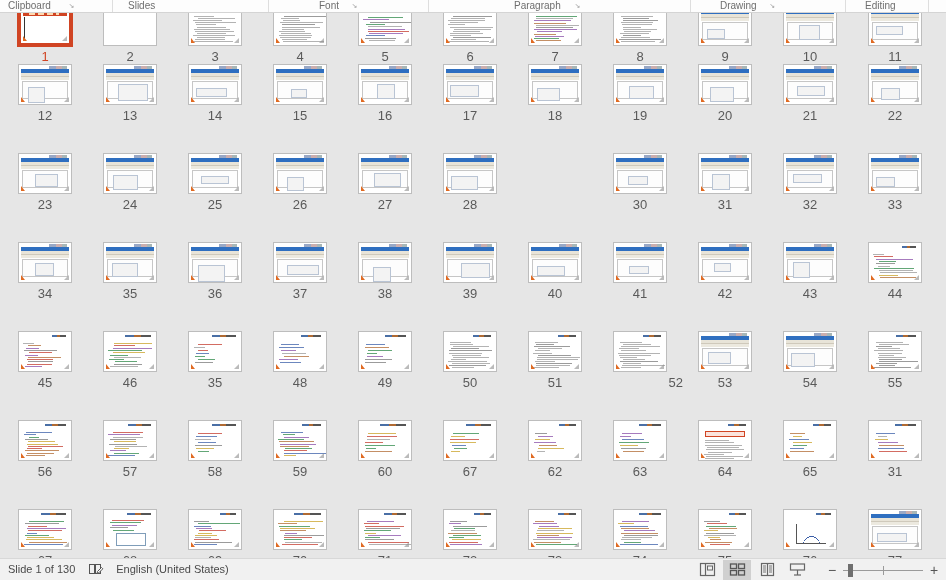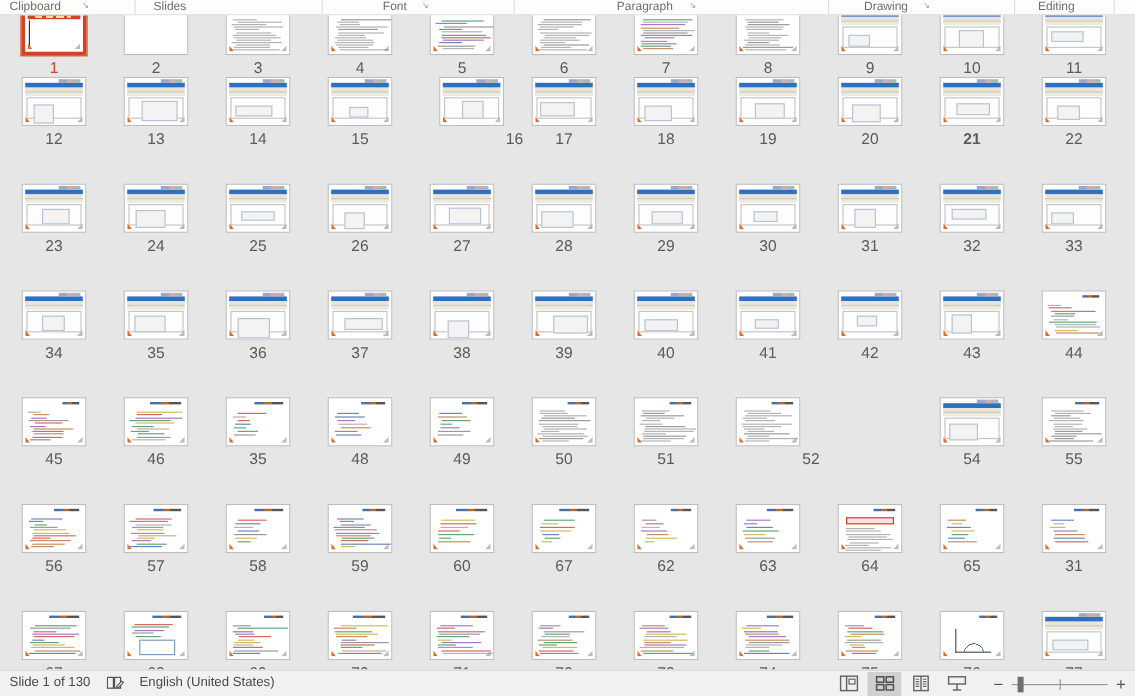--- a/index.html
+++ b/index.html
@@ -505,21 +505,21 @@
                   <div class="m-body"></div>
                   <div class="m-panel" style="left: 16.5408px; top: 23.8342px; width: 16.4013px; height: 9.14779px;"></div>
                   <div class="m-hdrtext"></div>
                   <div class="m-corner"></div>
                   <div class="m-corner2"></div>
                 </div>
               </div>
             </div>
             <div class="slide-num">15</div>
           </div>
-          <div class="cell" style="left: 350px; text-align: right;">
+          <div class="cell" style="left: 342px;">
             <div class="thumb-wrap">
               <div class="thumb">
                 <div class="mini">
                   <div class="m-titlebar"></div>
                   <div class="m-menubar"></div>
                   <div class="m-toolbar"></div>
                   <div class="m-body"></div>
                   <div class="m-panel" style="left: 17.602px; top: 19.1254px; width: 18.0405px; height: 14.9489px;"></div>
                   <div class="m-hdrtext"></div>
                   <div class="m-corner"></div>
@@ -590,21 +590,21 @@
                   <div class="m-body"></div>
                   <div class="m-panel" style="left: 11.4301px; top: 21.7819px; width: 23.7905px; height: 15.1636px;"></div>
                   <div class="m-hdrtext"></div>
                   <div class="m-corner"></div>
                   <div class="m-corner2"></div>
                 </div>
               </div>
             </div>
             <div class="slide-num">20</div>
           </div>
-          <div class="cell" style="left: 767px; font-weight: bold;">
+          <div class="cell" style="left: 767px;">
             <div class="thumb-wrap">
               <div class="thumb">
                 <div class="mini">
                   <div class="m-titlebar"></div>
                   <div class="m-menubar"></div>
                   <div class="m-toolbar"></div>
                   <div class="m-body"></div>
                   <div class="m-panel" style="left: 12.6766px; top: 21.4345px; width: 28.7353px; height: 9.94742px;"></div>
                   <div class="m-hdrtext"></div>
                   <div class="m-corner"></div>
@@ -727,37 +727,20 @@
                   <div class="m-toolbar"></div>
                   <div class="m-body"></div>
                   <div class="m-panel" style="left: 6.6946px; top: 22.3058px; width: 26.9401px; height: 13.6119px;"></div>
                   <div class="m-hdrtext"></div>
                   <div class="m-corner"></div>
                   <div class="m-corner2"></div>
                 </div>
               </div>
             </div>
             <div class="slide-num">28</div>
-          </div>
-          <div class="cell" style="left: 512px;">
-            <div class="thumb-wrap">
-              <div class="thumb">
-                <div class="mini">
-                  <div class="m-titlebar"></div>
-                  <div class="m-menubar"></div>
-                  <div class="m-toolbar"></div>
-                  <div class="m-body"></div>
-                  <div class="m-panel" style="left: 13.9339px; top: 22.4188px; width: 25.9767px; height: 10.4013px;"></div>
-                  <div class="m-hdrtext"></div>
-                  <div class="m-corner"></div>
-                  <div class="m-corner2"></div>
-                </div>
-              </div>
-            </div>
-            <div class="slide-num">29</div>
           </div>
           <div class="cell" style="left: 597px;">
             <div class="thumb-wrap">
               <div class="thumb">
                 <div class="mini">
                   <div class="m-titlebar"></div>
                   <div class="m-menubar"></div>
                   <div class="m-toolbar"></div>
                   <div class="m-body"></div>
                   <div class="m-panel" style="left: 14.2051px; top: 22.1177px; width: 20.269px; height: 9.06741px;"></div>
@@ -1205,20 +1188,37 @@
                     <div class="ln " style="left: 8.90467px; width: 18.5559px; top: 31px;"></div>
                     <div class="ln " style="left: 7.51666px; width: 43.9022px; top: 33.1px;"></div>
                     <div class="ln " style="left: 6.86986px; width: 20.5034px; top: 35.2px;"></div>
                   </div>
                   <div class="m-corner"></div>
                   <div class="m-corner2"></div>
                 </div>
               </div>
             </div>
             <div class="slide-num">52</div>
+          </div>
+          <div class="cell" style="left: 682px;">
+            <div class="thumb-wrap">
+              <div class="thumb">
+                <div class="mini">
+                  <div class="m-titlebar"></div>
+                  <div class="m-menubar"></div>
+                  <div class="m-toolbar"></div>
+                  <div class="m-body"></div>
+                  <div class="m-panel" style="left: 9.01802px; top: 19.5476px; width: 23.1723px; height: 12.4098px;"></div>
+                  <div class="m-hdrtext"></div>
+                  <div class="m-corner"></div>
+                  <div class="m-corner2"></div>
+                </div>
+              </div>
+            </div>
+            <div class="slide-num">53</div>
           </div>
           <div class="cell" style="left: 767px;">
             <div class="thumb-wrap">
               <div class="thumb">
                 <div class="mini">
                   <div class="m-titlebar"></div>
                   <div class="m-menubar"></div>
                   <div class="m-toolbar"></div>
                   <div class="m-body"></div>
                   <div class="m-panel" style="left: 7.31414px; top: 21.2413px; width: 23.8397px; height: 13.828px;"></div>

